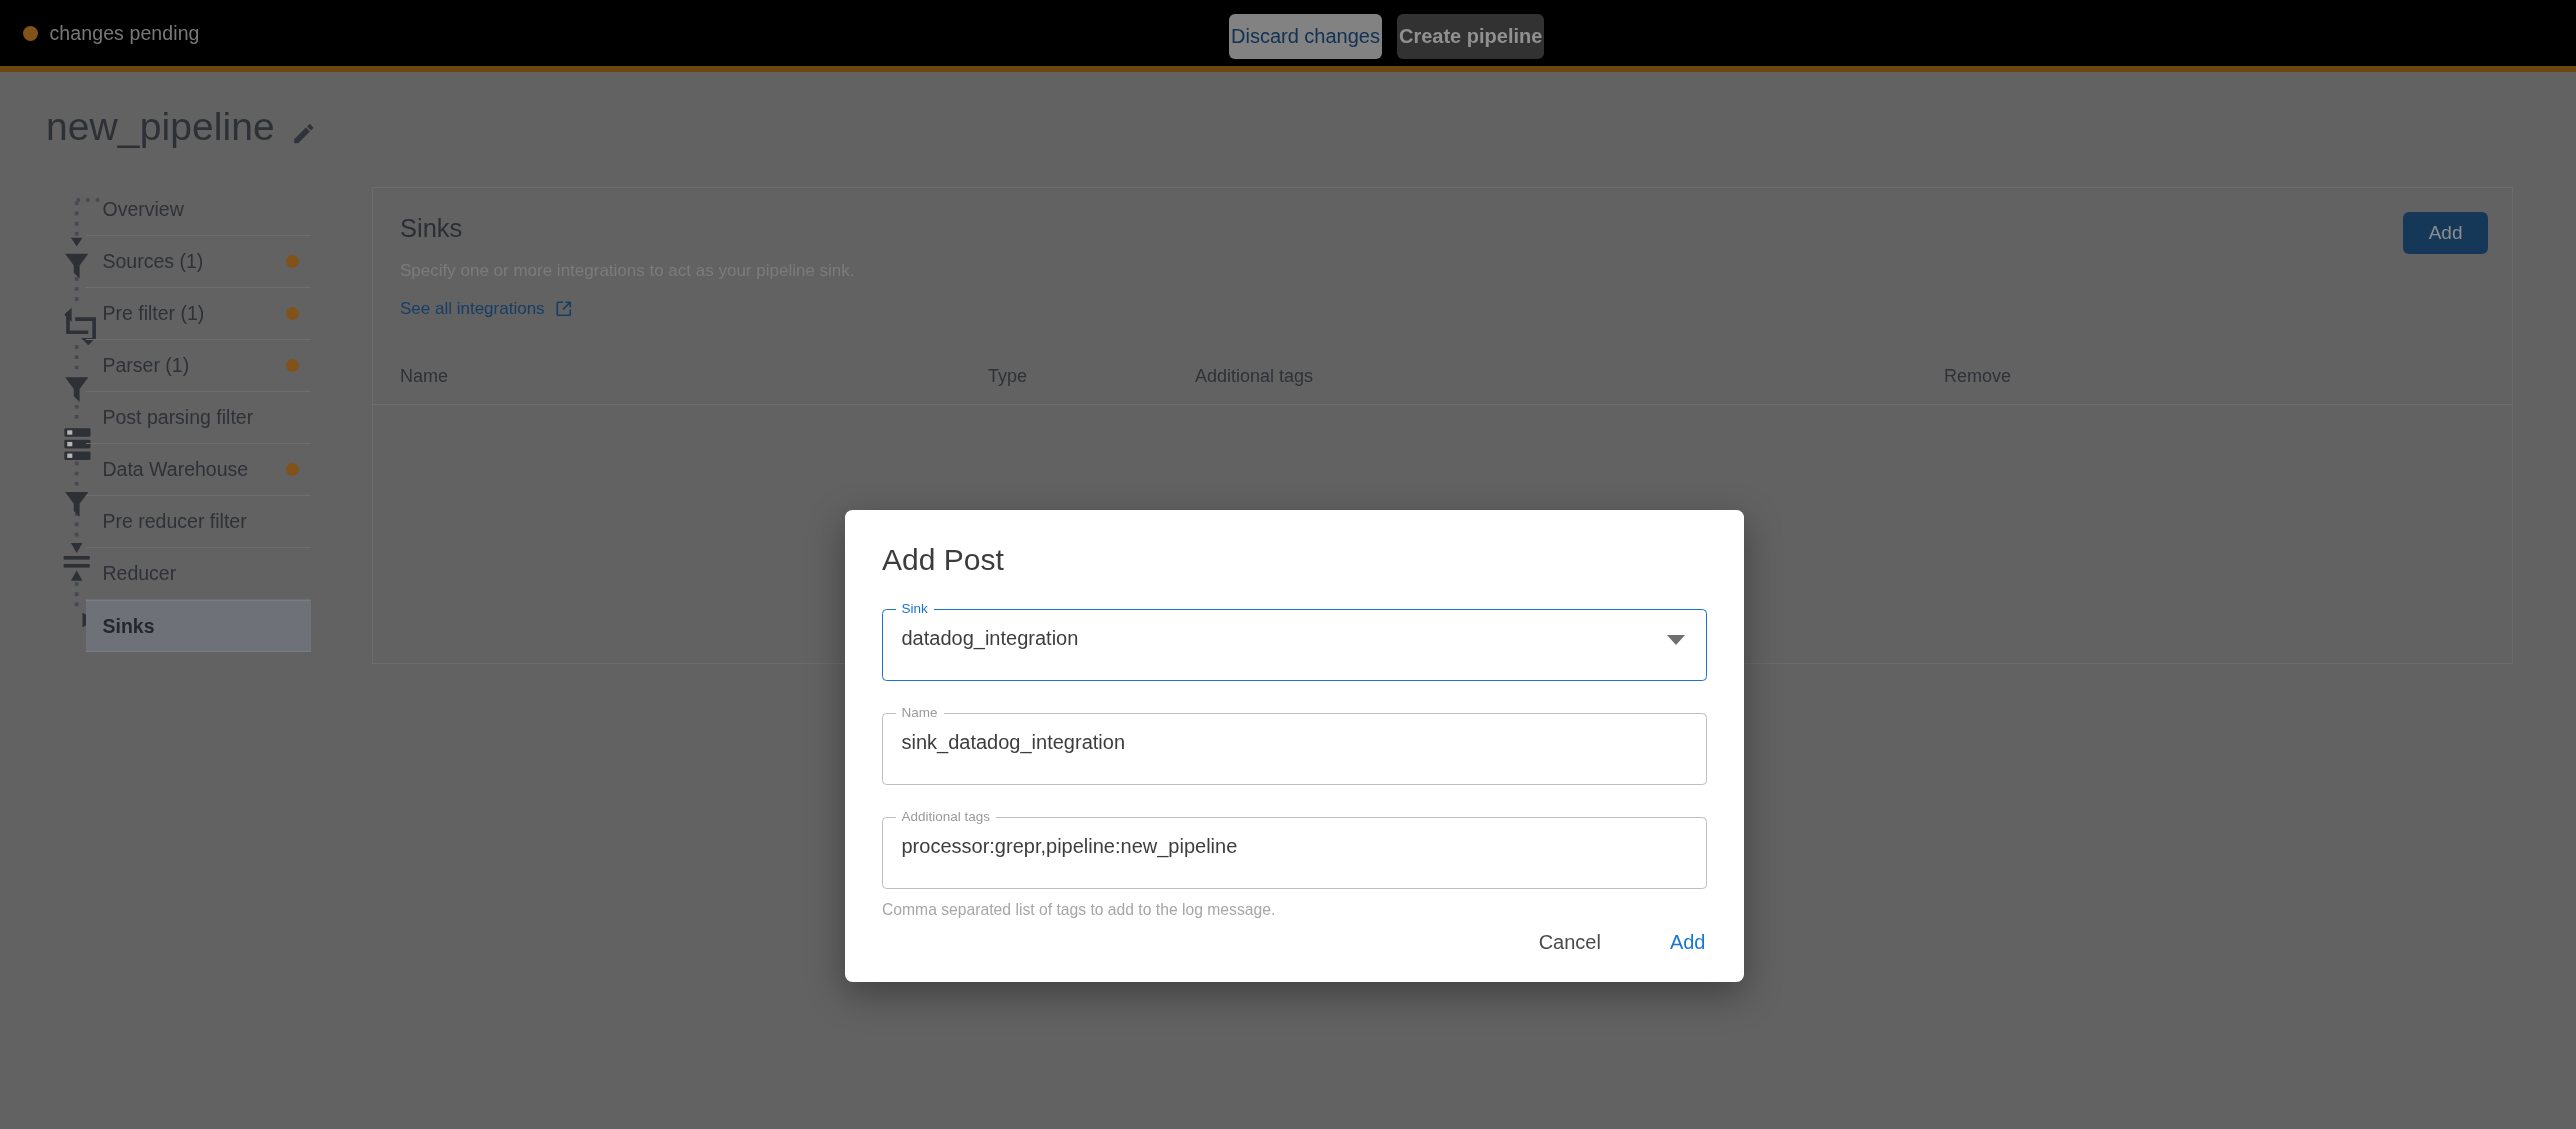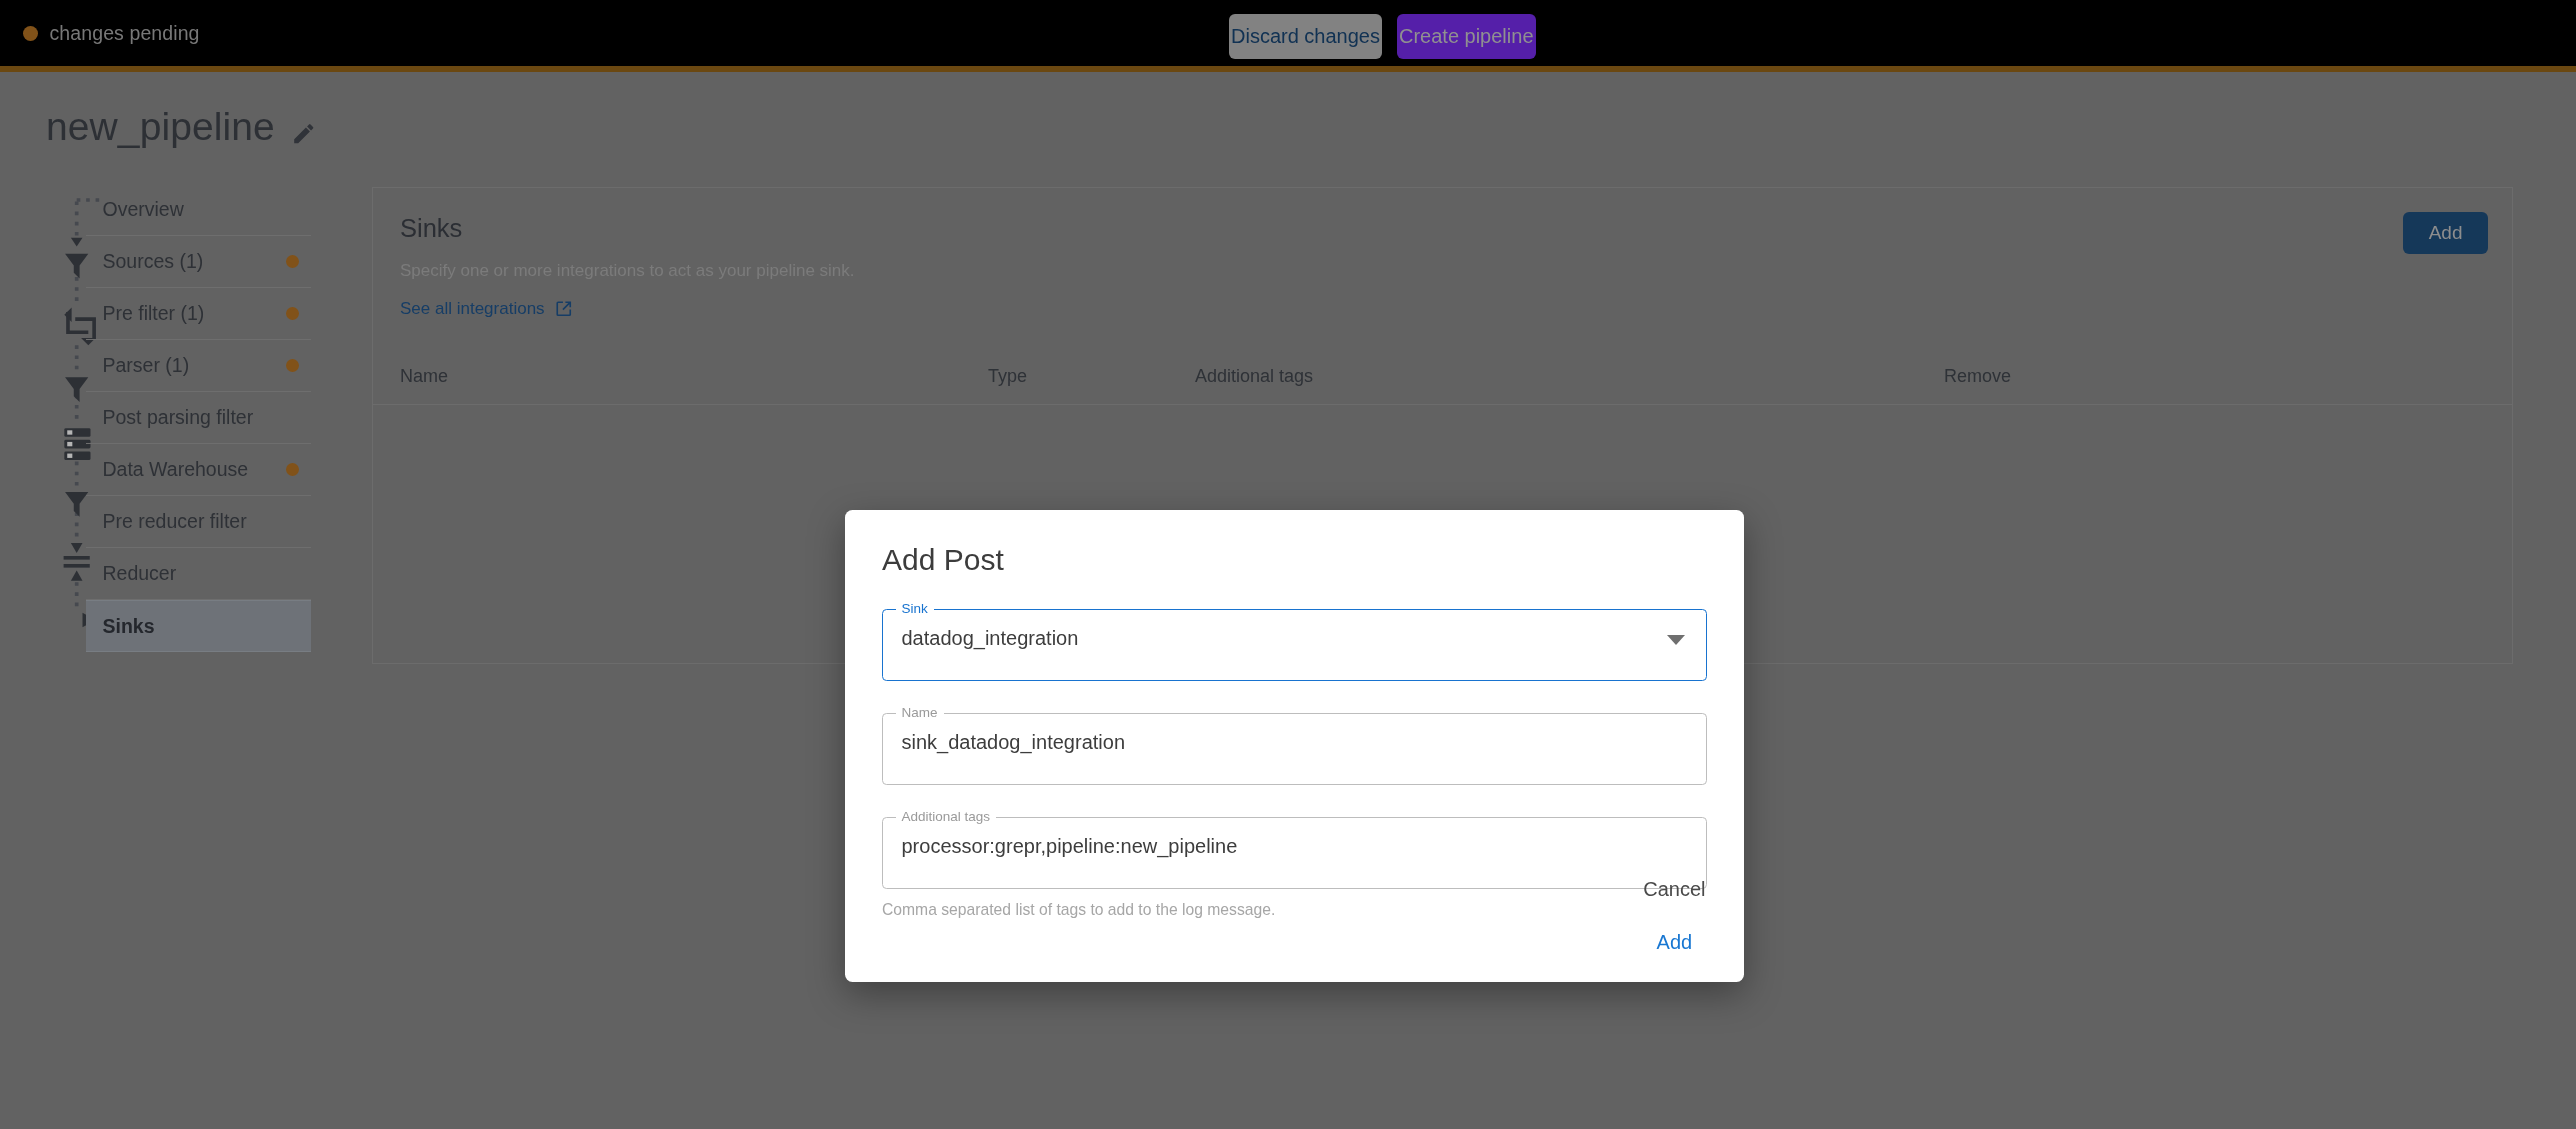--- a/index.html
+++ b/index.html
@@ -63,22 +63,23 @@
     height: 45px;
     line-height: 45px;
     cursor: pointer;
     white-space: nowrap;
   }
   .btn-discard {
     background: #a7a7a7;
     color: #16406b;
   }
   .btn-create {
-    background: #6d28d9;
+    background: #404040;
     color: #b9b9b9;
+    font-weight: bold;
   }
 
   
   .page-title-row {
     position: absolute;
     top: 105px;
     left: 46px;
     display: flex;
     align-items: flex-end;
     gap: 16.5px;
@@ -288,22 +289,21 @@
     font-size: 15.7px;
     color: #a6a6a6;
   }
 
   .modal-actions {
     position: absolute;
     right: 34px;
     bottom: 22.5px;
     display: flex;
     align-items: center;
-    gap: 18px;
-    flex-direction: column;
+    gap: 60px;
   }
   .mbtn {
     background: none;
     border: none;
     font-family: inherit;
     font-size: 20px;
     cursor: pointer;
     padding: 6px 4.5px;
   }
   .mbtn-cancel { color: #4a4a4a; }

